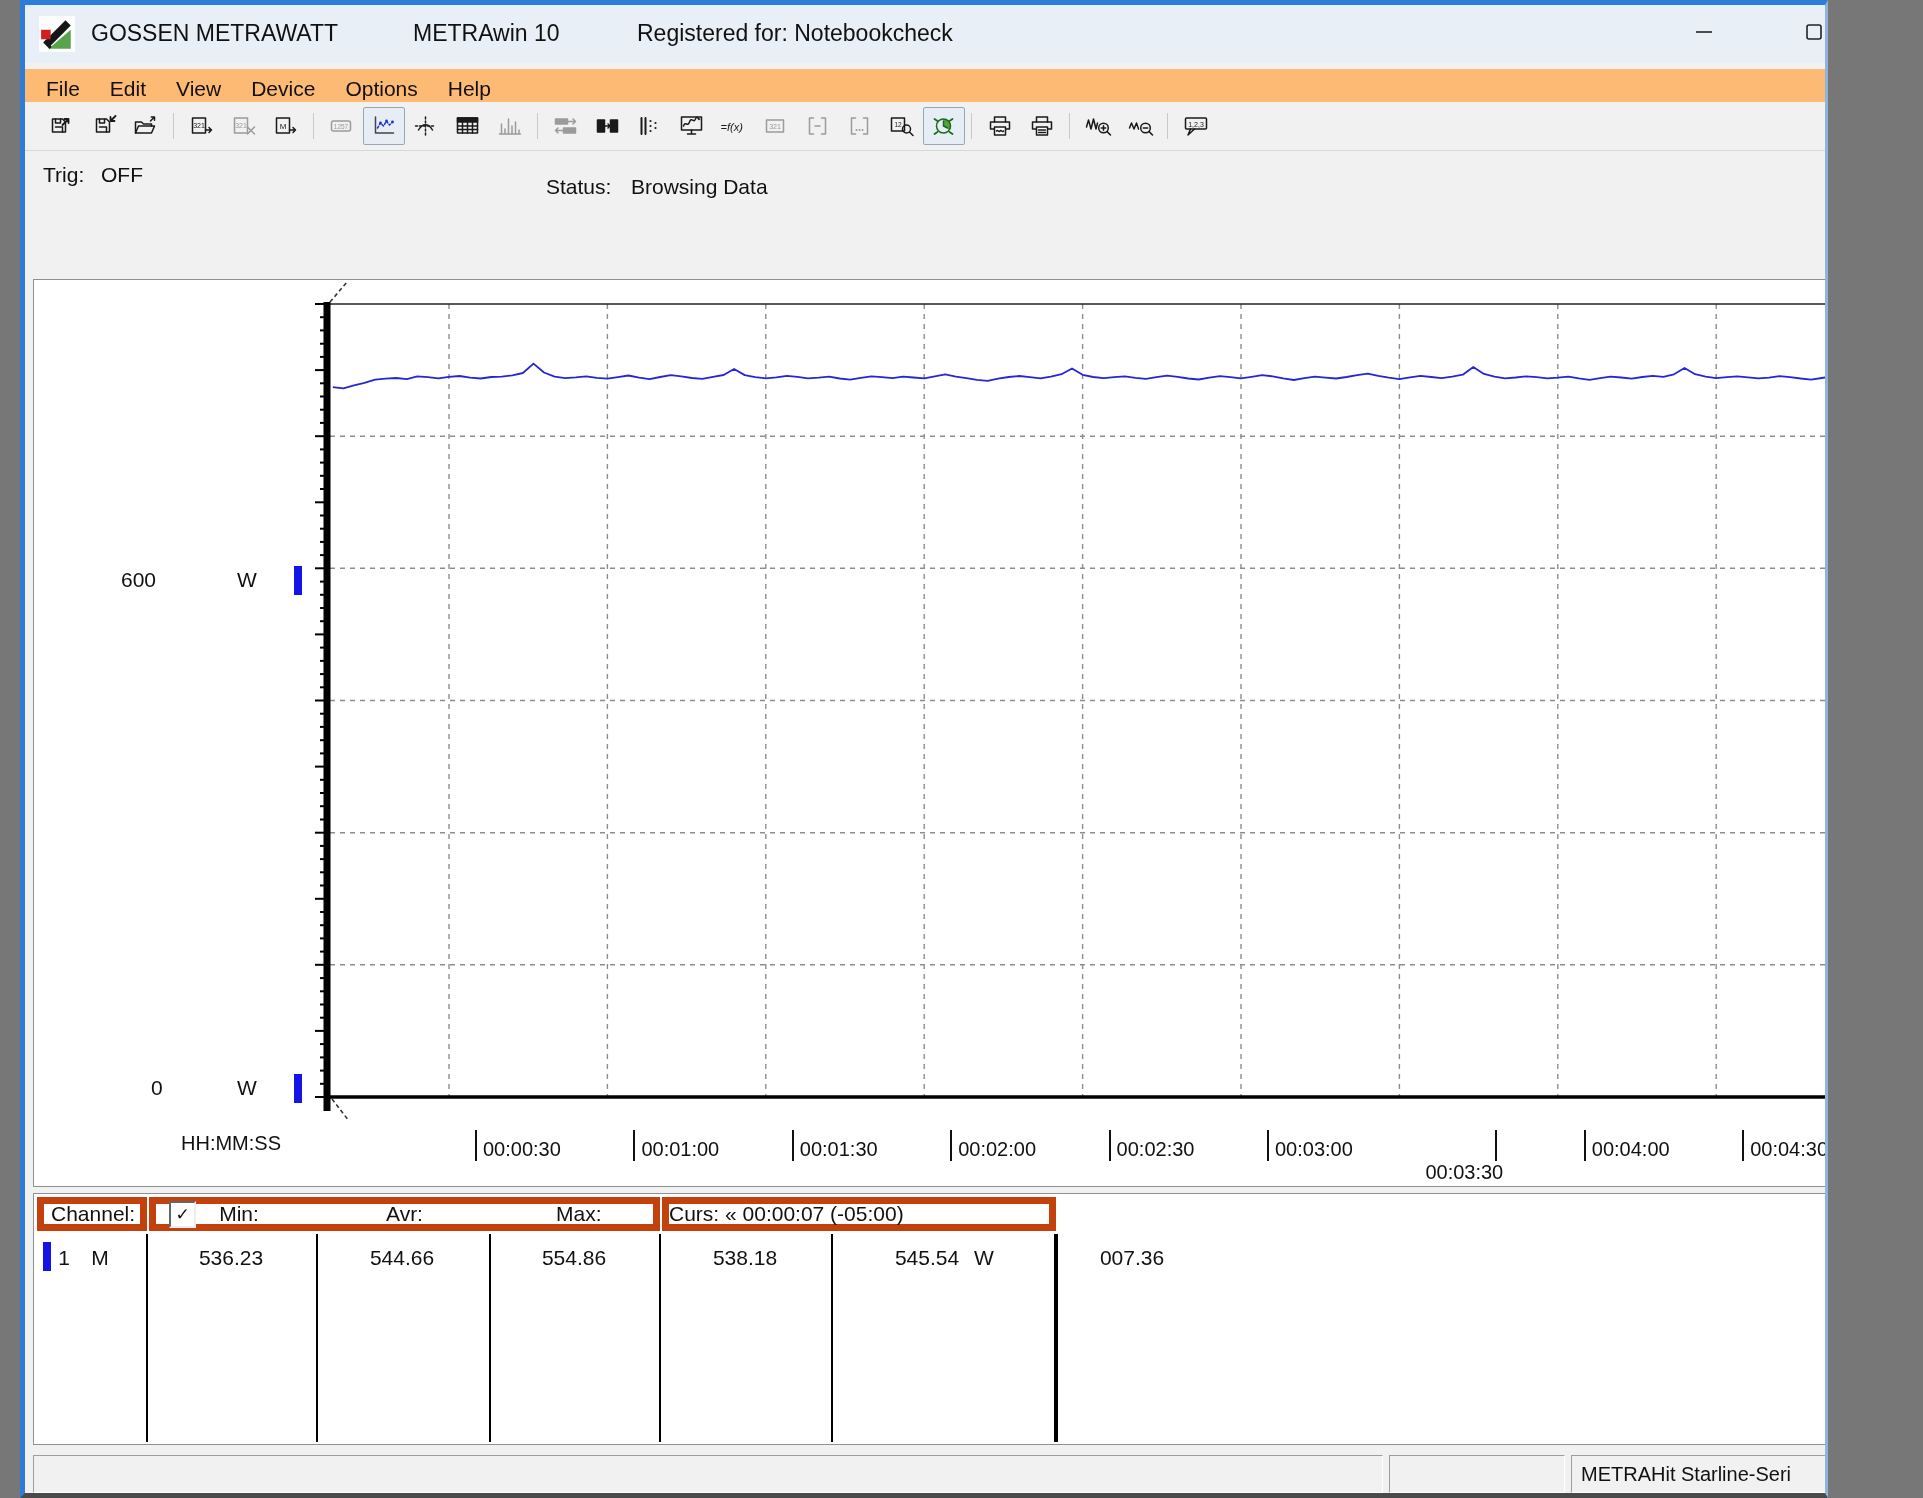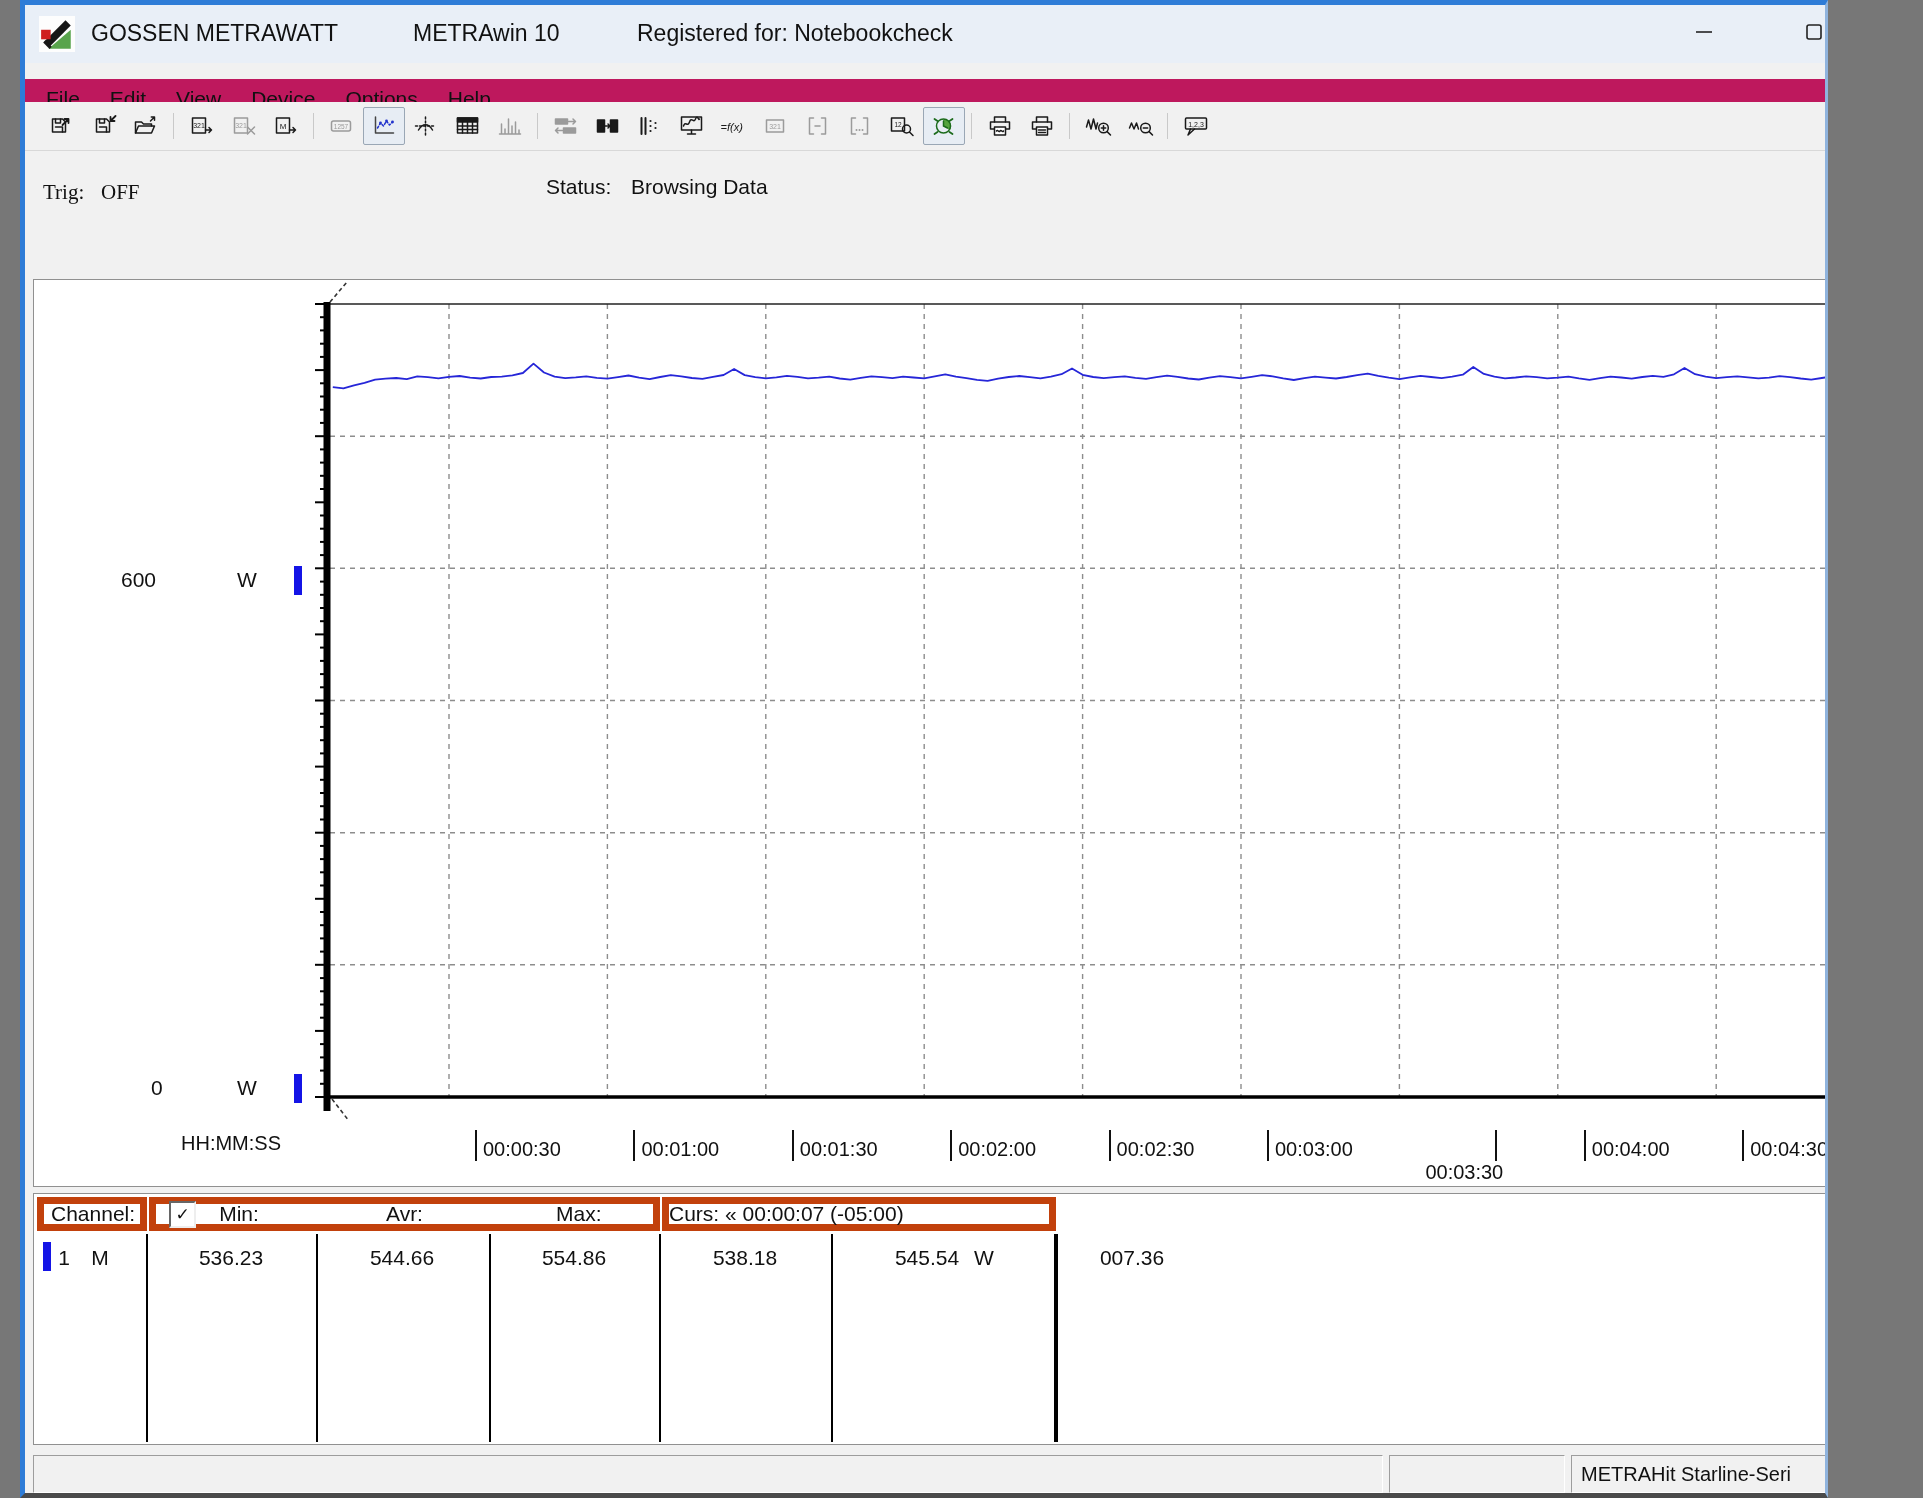--- a/index.html
+++ b/index.html
@@ -13,21 +13,21 @@
   
   .titlebar{position:absolute;left:0;top:0;width:100%;height:58px;background:#e9eff7;display:flex;align-items:center;}
   .appicon{position:absolute;left:14px;top:11px;width:36px;height:36px;}
   .title-text{position:absolute;top:15px;font-size:23px;white-space:pre;}
   .t-brand{left:66px;}
   .t-app{left:388px;}
   .t-reg{left:612px;}
   .wctl{position:absolute;top:7px;width:58px;height:44px;display:flex;align-items:center;justify-content:center;}
   .ctl-min{left:1650px;} .ctl-max{left:1760px;} .ctl-close{left:1868px;}
   
-  .menubar{position:absolute;left:0;top:74px;width:100%;height:39px;background:#be185d;display:flex;align-items:center;padding-left:6px;box-sizing:border-box;}
+  .menubar{position:absolute;left:0;top:64px;width:100%;height:39px;background:#fdba74;display:flex;align-items:center;padding-left:6px;box-sizing:border-box;}
   .menu-item{font-size:21px;padding:4px 15px;cursor:default;}
   
   .toolbar{position:absolute;left:0;top:97px;width:100%;height:49px;background:#f1f1f1;border-bottom:1px solid #d8d8d8;display:flex;align-items:center;padding-left:16px;box-sizing:border-box;}
   .tbtn{width:40px;height:36px;display:flex;align-items:center;justify-content:center;color:#1a1a1a;border:1px solid transparent;border-radius:2px;}
   .tbtn.disabled{color:#9b9b9b;}
   .tbtn.active{border-color:#9aa7b5;background:#e7edf4;}
   .tsep{width:14px;height:30px;position:relative;}
   .tsep::after{content:"";position:absolute;left:6px;top:2px;width:1px;height:26px;background:#c9c9c9;}
   .corner-triangle{position:absolute;left:1853px;top:110px;}
   
@@ -342,21 +342,21 @@
           </svg>
         </span>
       </div>
     </div>
   <span class="corner-triangle">
     <svg width="58" height="62" viewBox="0 0 58 62">
         <polygon points="0,58 56,58 56,2" fill="#69a84f"></polygon>
       </svg>
   </span>
 
-  <div class="info-row" style="left:18px;top:175px;width:480px;height:28px;font-family:Liberation Serif, serif;">
+  <div class="info-row" style="left:18px;top:158px;width:480px;height:28px;">
     <span style="left:0">Trig:</span>
     <span style="left:58px">OFF</span>
   </div>
   <div class="info-row" style="left:521px;top:170px;width:600px;height:28px;">
     <span style="left:0">Status:</span>
     <span style="left:85px">Browsing Data</span>
   </div>
 
   <div class="plot-pane" id="plotpane">
     <svg class="chart" id="chartsvg" width="1899" height="906" viewBox="0 0 1899 906">

